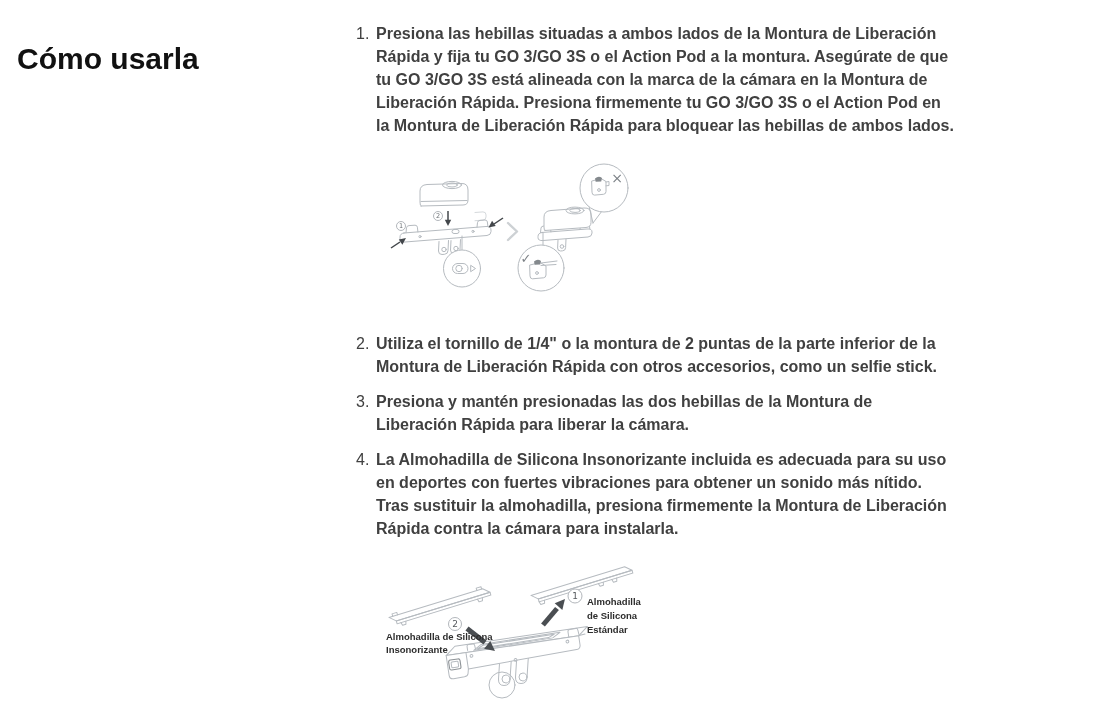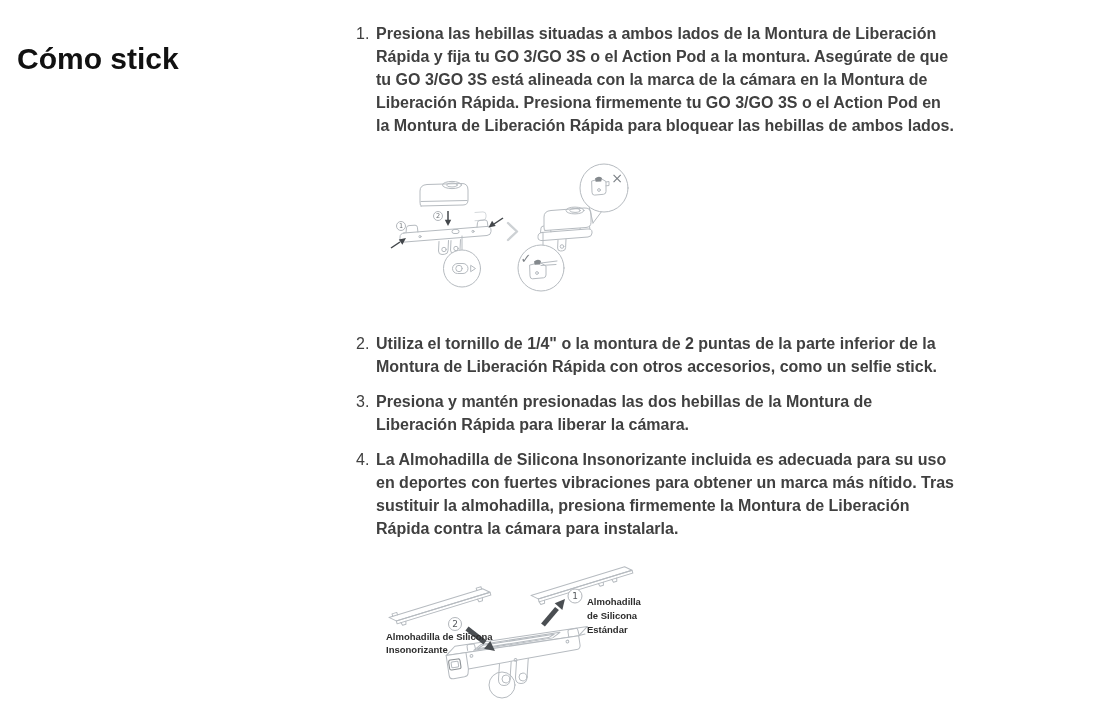--- a/index.html
+++ b/index.html
@@ -35,21 +35,21 @@
   .numc{fill:#ffffff;stroke:#a9aeb3;stroke-width:0.9;}
   .numt{fill:#6a6f74;font-family:"DejaVu Sans",sans-serif;font-size:6.5px;text-anchor:middle;}
   .numt2{fill:#55595d;font-family:"DejaVu Sans",sans-serif;font-size:9px;text-anchor:middle;}
   .mark{fill:#7c8186;font-family:"DejaVu Sans",sans-serif;text-anchor:middle;}
   .lbl{fill:#2d2d2d;font-family:"Liberation Sans",sans-serif;font-weight:700;font-size:9.5px;}
   .dk-stroke{fill:none;stroke:#8e9397;stroke-width:1.1;stroke-linejoin:round;}
 </style>
 </head>
 <body>
 
-<h1 class="page-title">Cómo stick</h1>
+<h1 class="page-title">Cómo usarla</h1>
 
 <div class="content">
 
   <div class="step">
     <span class="step-num">1.</span>
     <span class="step-text">Presiona las hebillas situadas a ambos lados de la Montura de Liberación Rápida y fija tu GO 3/GO 3S o el Action Pod a la montura. Asegúrate de que tu GO 3/GO 3S está alineada con la marca de la cámara en la Montura de Liberación Rápida. Presiona firmemente tu GO 3/GO 3S o el Action Pod en la Montura de Liberación Rápida para bloquear las hebillas de ambos lados.</span>
   </div>
 
   <svg class="diagram-attach" width="258" height="146" viewBox="0 0 258 146">
 
@@ -147,21 +147,21 @@
     <span class="step-text">Utiliza el tornillo de 1/4" o la montura de 2 puntas de la parte inferior de la Montura de Liberación Rápida con otros accesorios, como un selfie stick.</span>
   </div>
 
   <div class="step">
     <span class="step-num">3.</span>
     <span class="step-text">Presiona y mantén presionadas las dos hebillas de la Montura de Liberación Rápida para liberar la cámara.</span>
   </div>
 
   <div class="step">
     <span class="step-num">4.</span>
-    <span class="step-text">La Almohadilla de Silicona Insonorizante incluida es adecuada para su uso en deportes con fuertes vibraciones para obtener un marca más nítido. Tras sustituir la almohadilla, presiona firmemente la Montura de Liberación Rápida contra la cámara para instalarla.</span>
+    <span class="step-text">La Almohadilla de Silicona Insonorizante incluida es adecuada para su uso en deportes con fuertes vibraciones para obtener un sonido más nítido. Tras sustituir la almohadilla, presiona firmemente la Montura de Liberación Rápida contra la cámara para instalarla.</span>
   </div>
 
   <svg class="diagram-pads" width="278" height="152" viewBox="0 0 278 152">
 
     <g class="lg" transform="translate(4,66) rotate(-17)">
       <path d="M2,0 L100,0 L106,5.5 L8,5.5 Z"></path>
       <path d="M8,5.5 L106,5.5 L106,8.5 L8,8.5 Z"></path>
       <path d="M12,8.5 l0.8,3 3.5,0 0.8,-3"></path>
       <path d="M92,8.5 l0.8,3 3.5,0 0.8,-3"></path>
       <path d="M6,0 l0,-2.5 5,0 0,2.5"></path>

